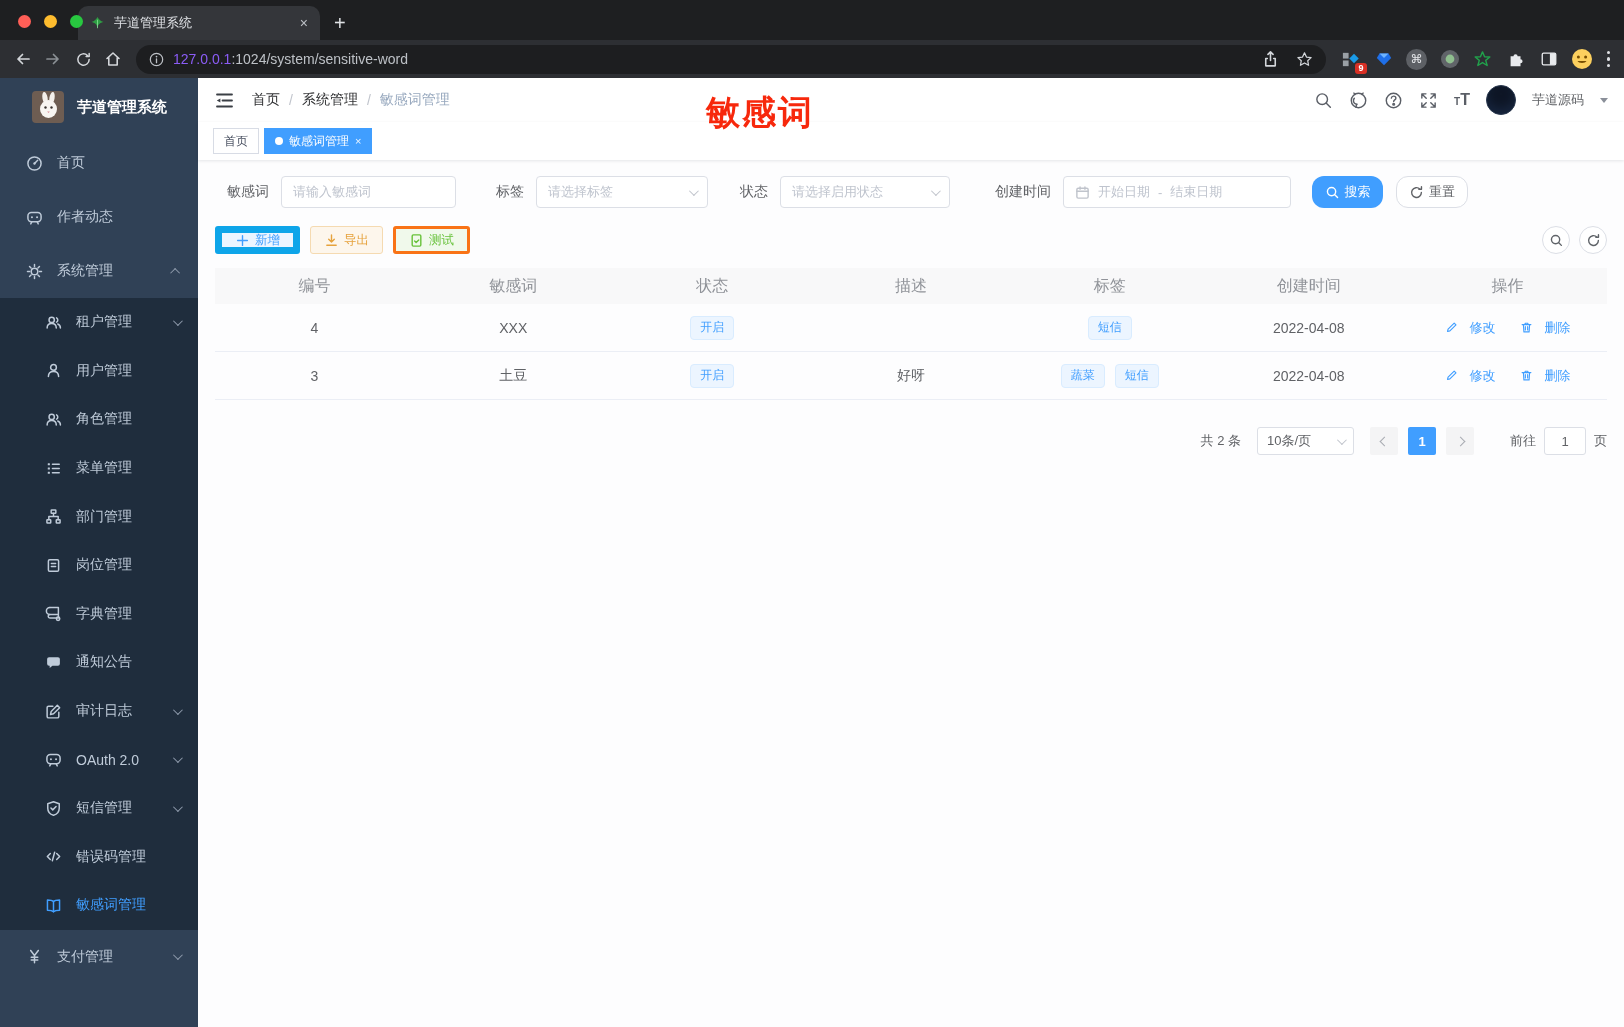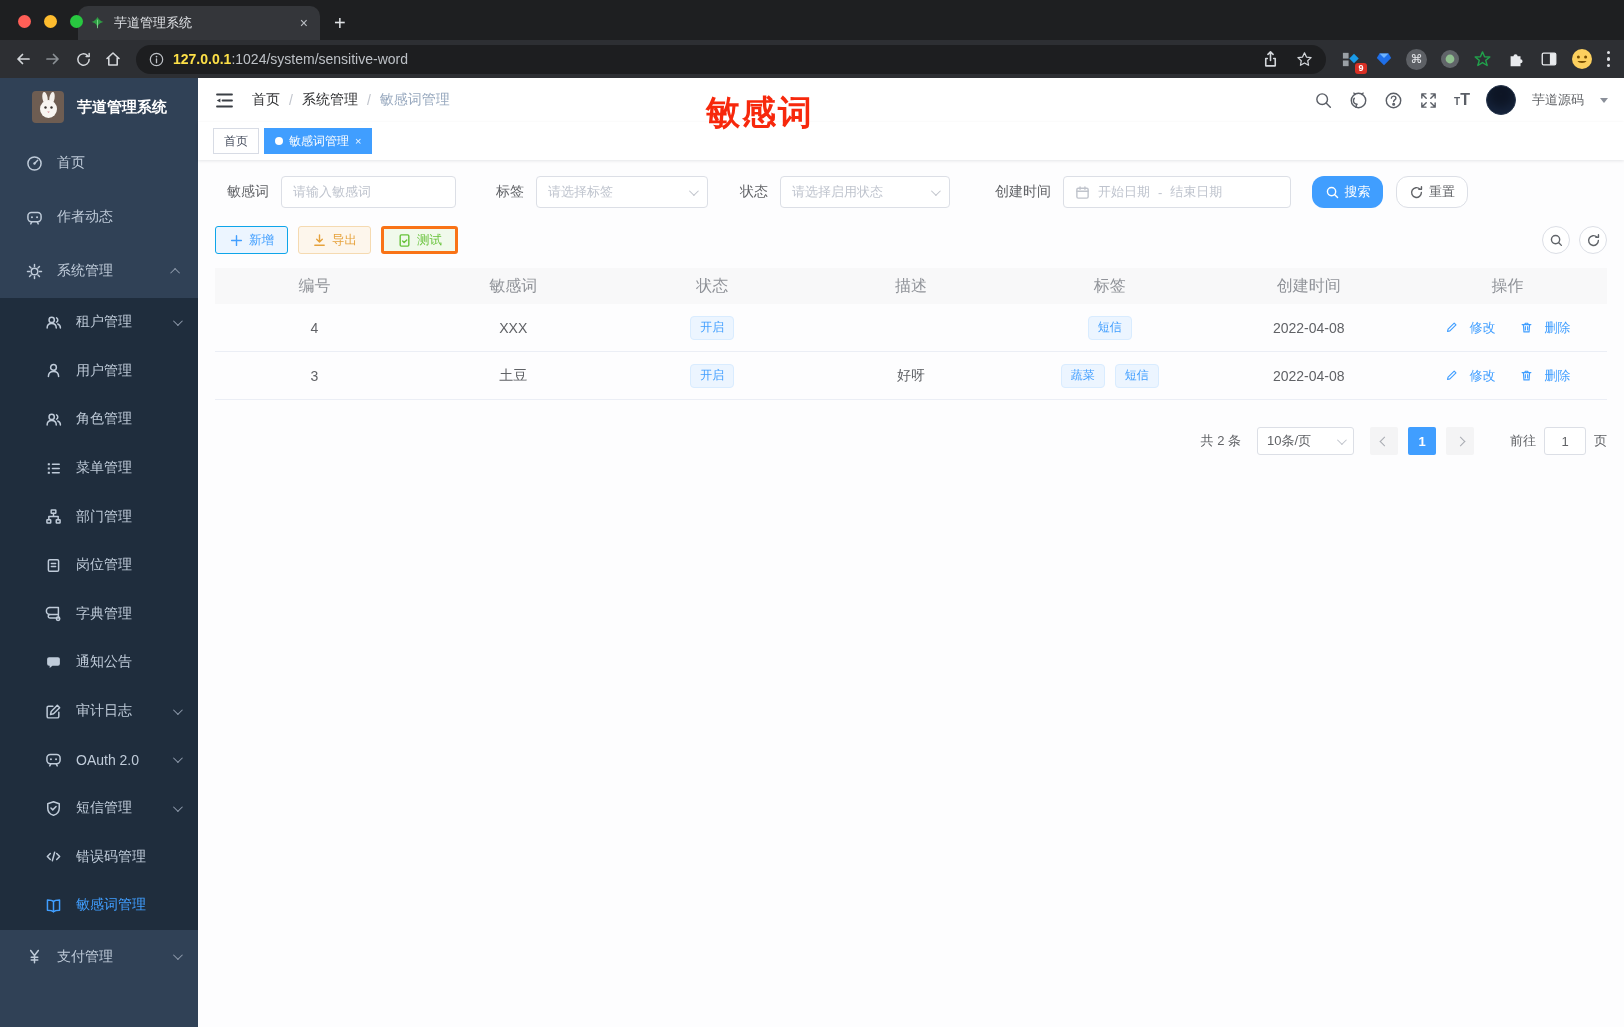--- a/index.html
+++ b/index.html
@@ -15,21 +15,21 @@
   .btab{width:242px;height:34px;margin-left:78px;background:#34363a;border-radius:10px 10px 0 0;
         display:flex;align-items:center;gap:9px;padding:0 12px;color:#dfe1e5;font-size:13px}
   .btab .ttl{flex:1;white-space:nowrap;overflow:hidden}
   .btab .x{color:#bdc1c6;font-size:14px;cursor:pointer}
   .newtab{color:#dfe1e5;font-size:20px;line-height:20px;margin:0 0 7px 14px;cursor:pointer}
   .toolbar{height:38px;background:#2d2f33;display:flex;align-items:center;padding:0 8px}
   .navic{width:30px;height:30px;border-radius:50%;display:flex;align-items:center;justify-content:center;color:#d3d6da}
   .navic.dim{color:#8b9095}
   .omnibox{flex:1;height:29px;margin:0 8px;background:#1d1e20;border-radius:15px;display:flex;align-items:center;
            padding:0 13px;font-size:14px;color:#bdc1c6;gap:9px}
-  .omnibox .host{color:#fde047;font-weight:700}
+  .omnibox .host{color:#8b5cf6;font-weight:400}
   .omnibox .rest{color:#bdc1c6}
   .omni-right{margin-left:auto;display:flex;align-items:center;gap:16px;color:#d3d6da}
   .exts{display:flex;align-items:center;gap:11px;padding:0 6px}
   .extic{position:relative;width:22px;height:22px;display:flex;align-items:center;justify-content:center}
   .badge9{position:absolute;right:-5px;bottom:-4px;background:#d93025;color:#fff;font-size:9px;font-weight:700;
           padding:1px 3px;border-radius:3px;line-height:1}
   .cmdc{width:21px;height:21px;border-radius:50%;background:#5d6065;color:#e8eaed;font-size:12px;display:flex;align-items:center;justify-content:center}
   .kebab{display:flex;flex-direction:column;gap:3px;margin-left:3px}
   .kebab i{width:3.5px;height:3.5px;border-radius:50%;background:#dfe1e5}
 
@@ -82,21 +82,21 @@
   .scaret{width:7px;height:7px;border-right:1.3px solid #c0c4cc;border-bottom:1.3px solid #c0c4cc;transform:rotate(45deg) translateY(-2px);margin-left:auto}
   .mic{width:15px;height:15px;flex-shrink:0}
   .mic *{stroke:currentColor;fill:none;stroke-width:1.5;stroke-linecap:round;stroke-linejoin:round}
   .btn{height:32px;border-radius:12px;display:inline-flex;align-items:center;justify-content:center;gap:5px;
        font-size:13px;cursor:pointer;border:1px solid transparent}
   .btn-primary{background:#409eff;color:#fff}
   .btn-plain{background:#fff;border-color:#dcdfe6;color:#606266}
   .trow{margin-top:18px;display:flex;align-items:center}
   .btn-sm{height:28px;padding:0 13px;font-size:12.5px;border-radius:3px;display:inline-flex;align-items:center;gap:5px;
           margin-right:10px;cursor:pointer}
-  .b-add{color:#409eff;background:#ecf5ff;border:1px solid #0ea5e9}
+  .b-add{color:#409eff;background:#ecf5ff;border:7px solid #0ea5e9}
   .b-exp{color:#e6a23c;background:#fdf6ec;border:1px solid #f5dab1}
   .b-test{color:#67c23a;background:#f0f9eb;border:3px solid #f97316}
   .circ{width:28px;height:28px;border-radius:50%;border:1px solid #dcdfe6;background:#fff;color:#5f6368;
         display:flex;align-items:center;justify-content:center;cursor:pointer}
   .circ+.circ{margin-left:9px}
   .spacer{margin-left:auto}
 
   .tbl{margin-top:14px}
   .thead{display:flex;background:#f8f8f9}
   .th{flex:1;text-align:center;height:36px;line-height:36px;color:#909399;font-weight:400;font-size:16px}

